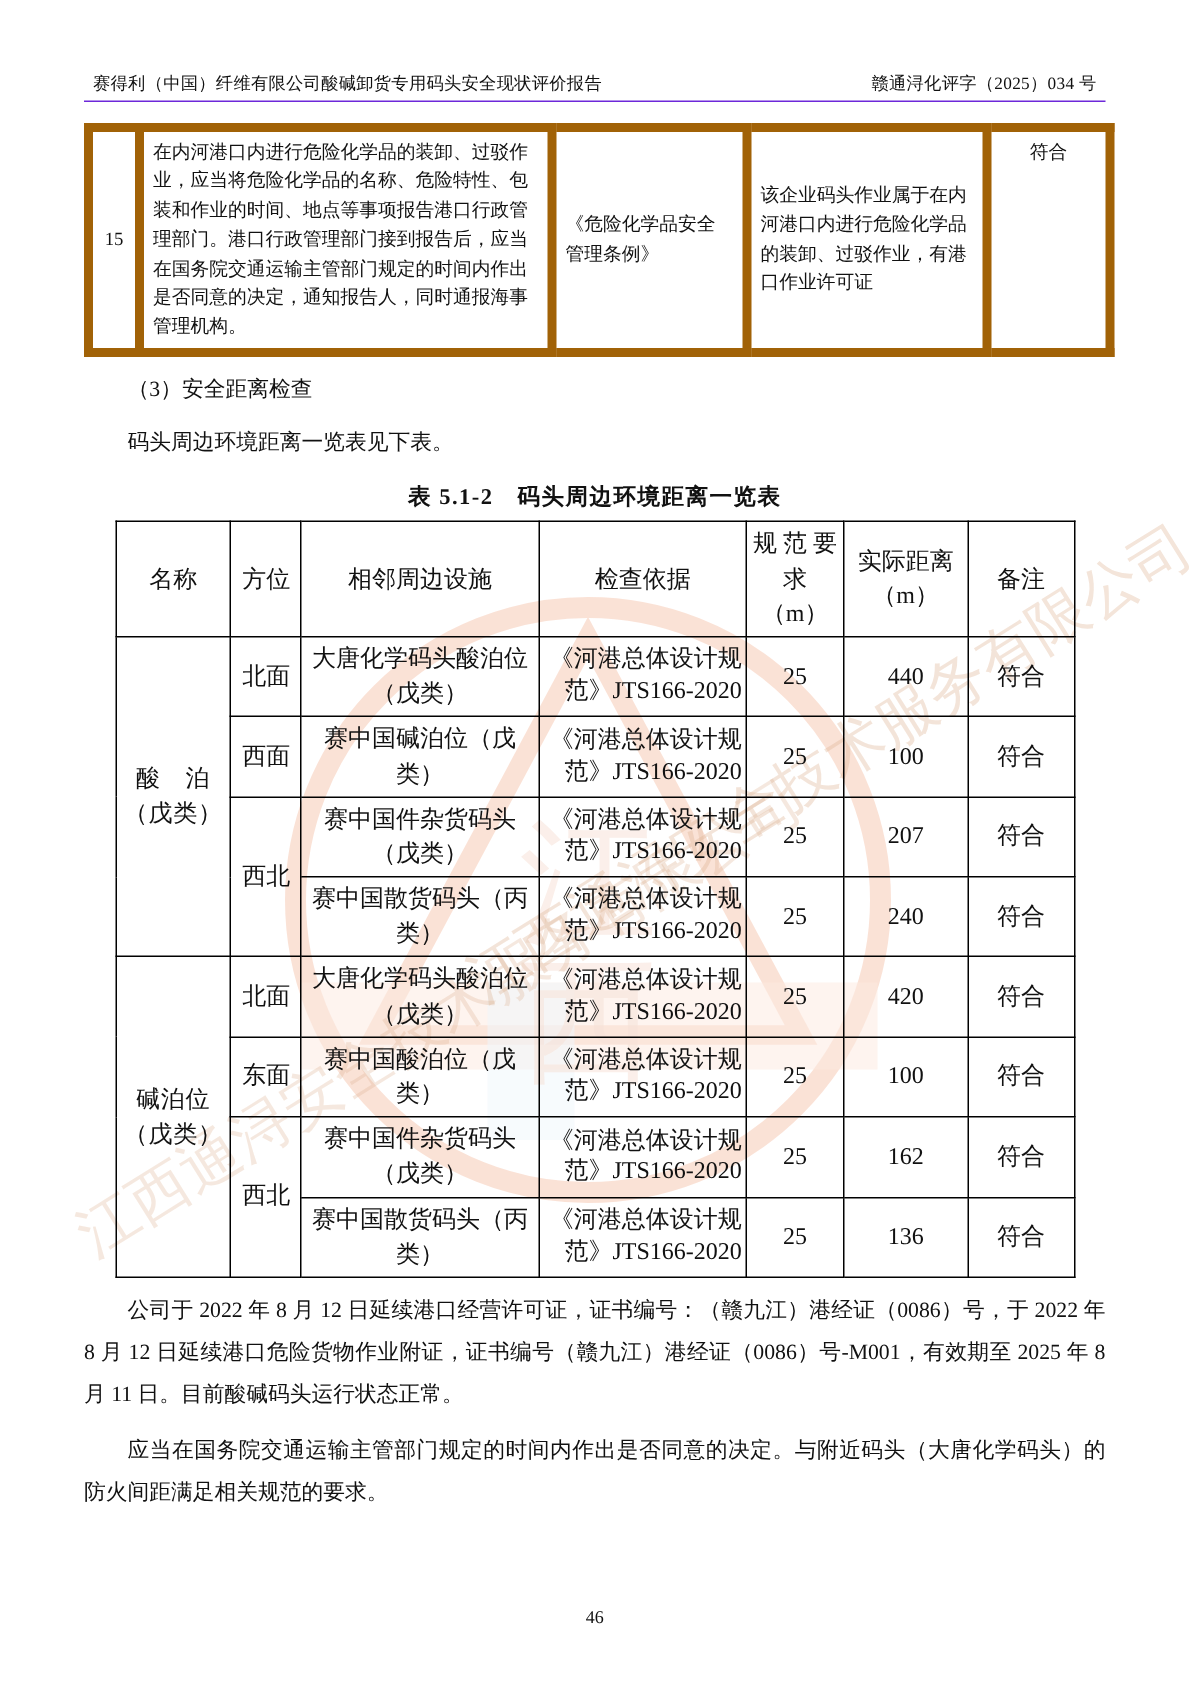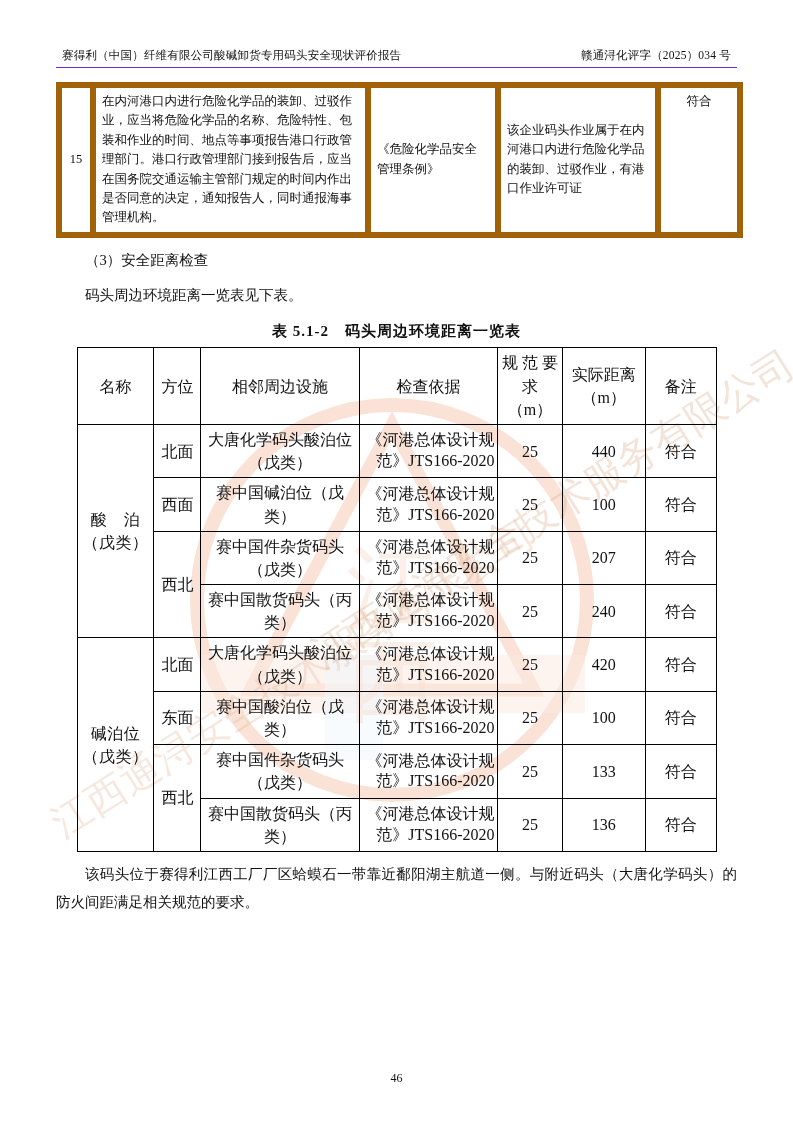--- a/index.html
+++ b/index.html
@@ -257,30 +257,31 @@
             <td class="basis">《河港总体设计规范》JTS166-2020</td>
             <td>25</td>
             <td>100</td>
             <td>符合</td>
           </tr>
           <tr>
             <td rowspan="2">西北</td>
             <td>赛中国件杂货码头（戊类）</td>
             <td class="basis">《河港总体设计规范》JTS166-2020</td>
             <td>25</td>
-            <td>133</td>
+            <td>162</td>
             <td>符合</td>
           </tr>
           <tr>
             <td>赛中国散货码头（丙类）</td>
             <td class="basis">《河港总体设计规范》JTS166-2020</td>
             <td>25</td>
             <td>136</td>
             <td>符合</td>
           </tr>
         </tbody>
     </table>
 
-    <p class="body">该码头位于赛得利江西工厂厂区蛤蟆石一带靠近鄱阳湖主航道一侧。与附近码头（大唐化学码头）的防火间距满足相关规范的要求。</p>
+    <p class="body">公司于 2022 年 8 月 12 日延续港口经营许可证，证书编号：（赣九江）港经证（0086）号，于 2022 年 8 月 12 日延续港口危险货物作业附证，证书编号（赣九江）港经证（0086）号-M001，有效期至 2025 年 8 月 11 日。目前酸碱码头运行状态正常。</p>
+    <p class="body">应当在国务院交通运输主管部门规定的时间内作出是否同意的决定。与附近码头（大唐化学码头）的防火间距满足相关规范的要求。</p>
   </div>
 
   <div class="page-num">46</div>
 </div>
 
 </body></html>

